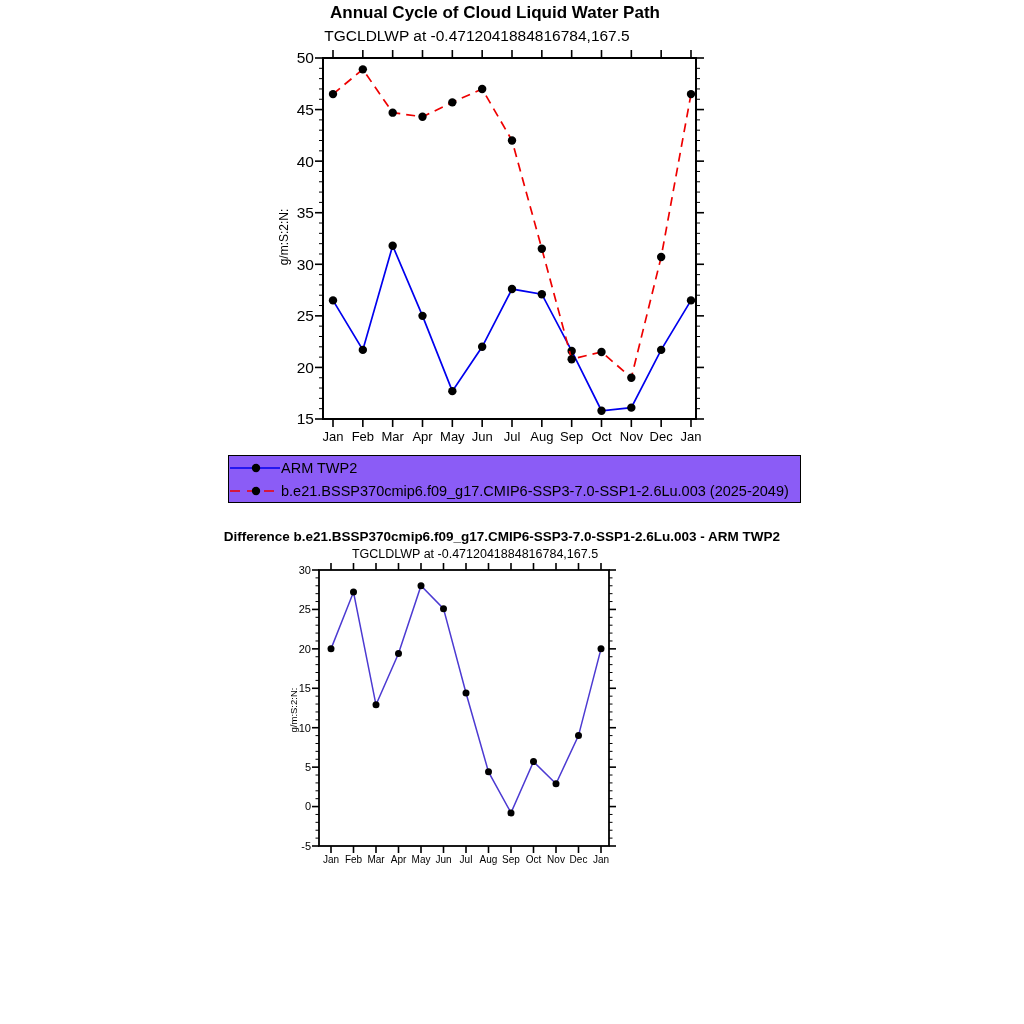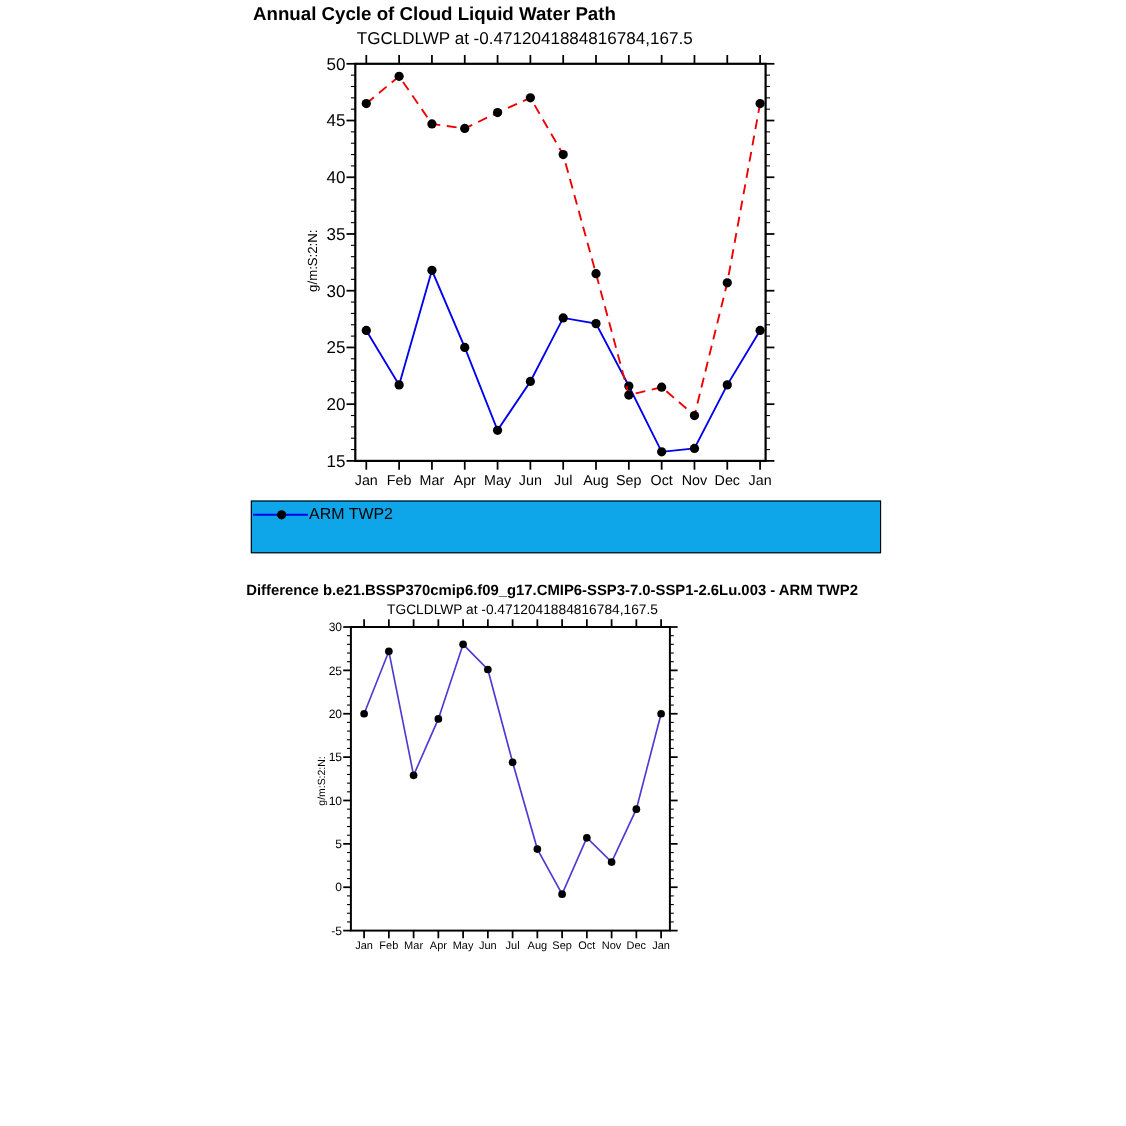--- a/index.html
+++ b/index.html
@@ -1,27 +1,27 @@
 <!DOCTYPE html>
 <html><head>
 <meta charset="utf-8">
 <style>
   html,body{margin:0;padding:0;background:#ffffff;}
   body{width:1024px;height:1024px;position:relative;font-family:"Liberation Sans",sans-serif;color:#000;}
   .abs{position:absolute;}
-  .t1{left:230px;top:3px;width:530px;font-weight:bold;font-size:17px;}
+  .t1{left:230px;top:3px;width:530px;text-align:center;font-weight:bold;font-size:17px;}
   .s1{left:212px;top:27px;width:530px;text-align:center;font-size:15.5px;}
   .t2{left:180px;top:529px;width:600px;text-align:right;font-weight:bold;font-size:13.5px;}
   .s2{left:175px;top:547px;width:600px;text-align:center;font-size:12.5px;}
   .ylab{transform:translate(-50%,-50%) rotate(-90deg);white-space:nowrap;}
   .ylab1{left:284px;top:237px;font-size:12px;}
   .ylab2{left:293px;top:710px;font-size:9.5px;}
   svg{position:absolute;overflow:visible;}
   svg text{font-family:"Liberation Sans",sans-serif;fill:#000;}
-  .legend{left:228px;top:455px;width:571px;height:46px;border:1px solid #000;background:#0ea5e9;font-size:14.5px;}
+  .legend{left:228px;top:455px;width:571px;height:46px;border:1px solid #000;background:#8b5cf6;font-size:14.5px;}
   .legend-row{display:flex;align-items:center;height:23px;}
   .legend-sample{flex:0 0 50px;width:50px;height:16px;margin-left:1px;}
   .legend-label{margin-left:1px;white-space:nowrap;}
 </style>
 </head>
 <body>
 
 <div class="abs t1">Annual Cycle of Cloud Liquid Water Path</div>
 <div class="abs s1">TGCLDLWP at -0.4712041884816784,167.5</div>
 <div class="abs ylab ylab1">g/m:S:2:N:</div>
@@ -181,20 +181,29 @@
 <div class="abs legend">
   <div class="legend-row">
     <span class="legend-sample" id="legend-sample-0">
         <svg width="50" height="16">
           <line x1="0" x2="50" y1="8" y2="8" stroke="#0000ee" stroke-width="1.7"></line>
           <circle cx="26" cy="8" r="4.2" fill="#000000"></circle>
         </svg>
       </span>
     <span class="legend-label">ARM TWP2</span>
   </div>
+  <div class="legend-row">
+    <span class="legend-sample" id="legend-sample-1">
+        <svg width="50" height="16">
+          <line x1="0" x2="50" y1="8" y2="8" stroke="#ee0000" stroke-width="1.7" stroke-dasharray="10 7"></line>
+          <circle cx="26" cy="8" r="4.2" fill="#000000"></circle>
+        </svg>
+      </span>
+    <span class="legend-label">b.e21.BSSP370cmip6.f09_g17.CMIP6-SSP3-7.0-SSP1-2.6Lu.003 (2025-2049)</span>
+  </div>
 </div>
 
 <div class="abs t2">Difference b.e21.BSSP370cmip6.f09_g17.CMIP6-SSP3-7.0-SSP1-2.6Lu.003 - ARM TWP2</div>
 <div class="abs s2">TGCLDLWP at -0.4712041884816784,167.5</div>
 <div class="abs ylab ylab2">g/m:S:2:N:</div>
 <svg id="chart-svg-1" style="left:270px;top:562px;" width="360" height="310" viewBox="270 562 360 310">
     <g stroke="#000">
       <line x1="319" x2="312" y1="846" y2="846" stroke-width="1.6"></line>
       <line x1="609" x2="616" y1="846" y2="846" stroke-width="1.6"></line>
       <line x1="319" x2="315.5" y1="838.1142857142858" y2="838.1142857142858" stroke-width="1"></line>

